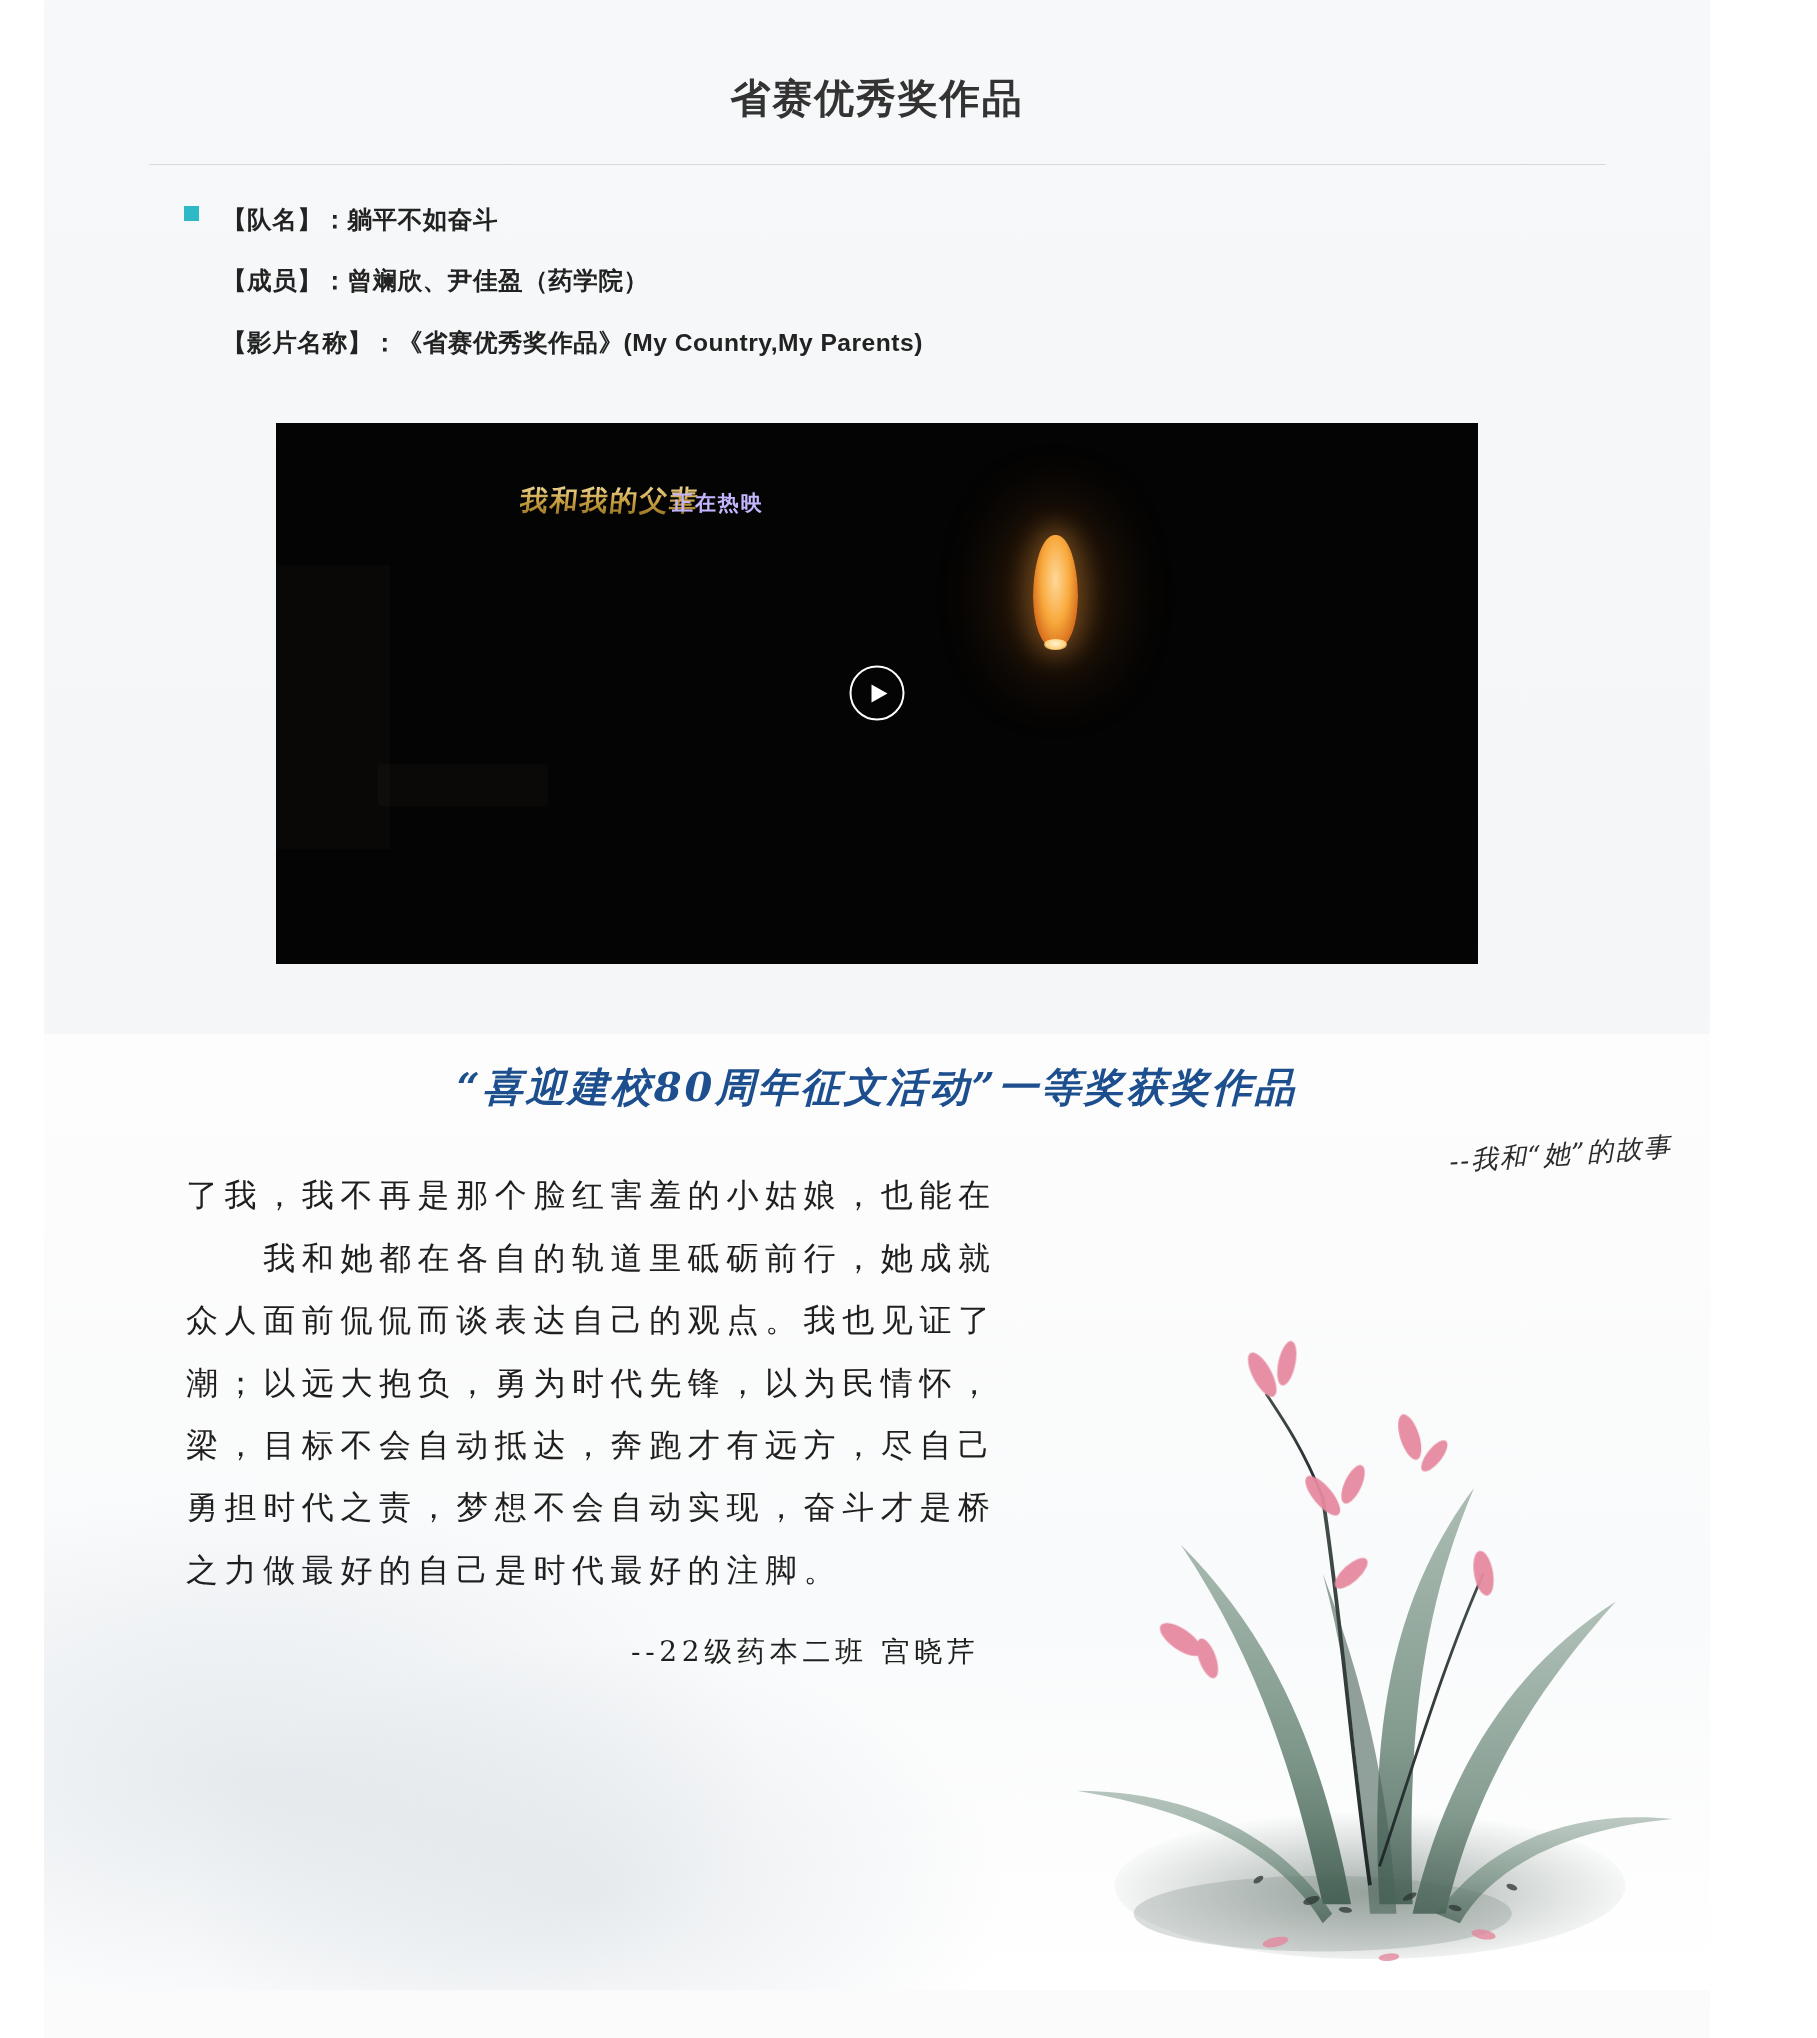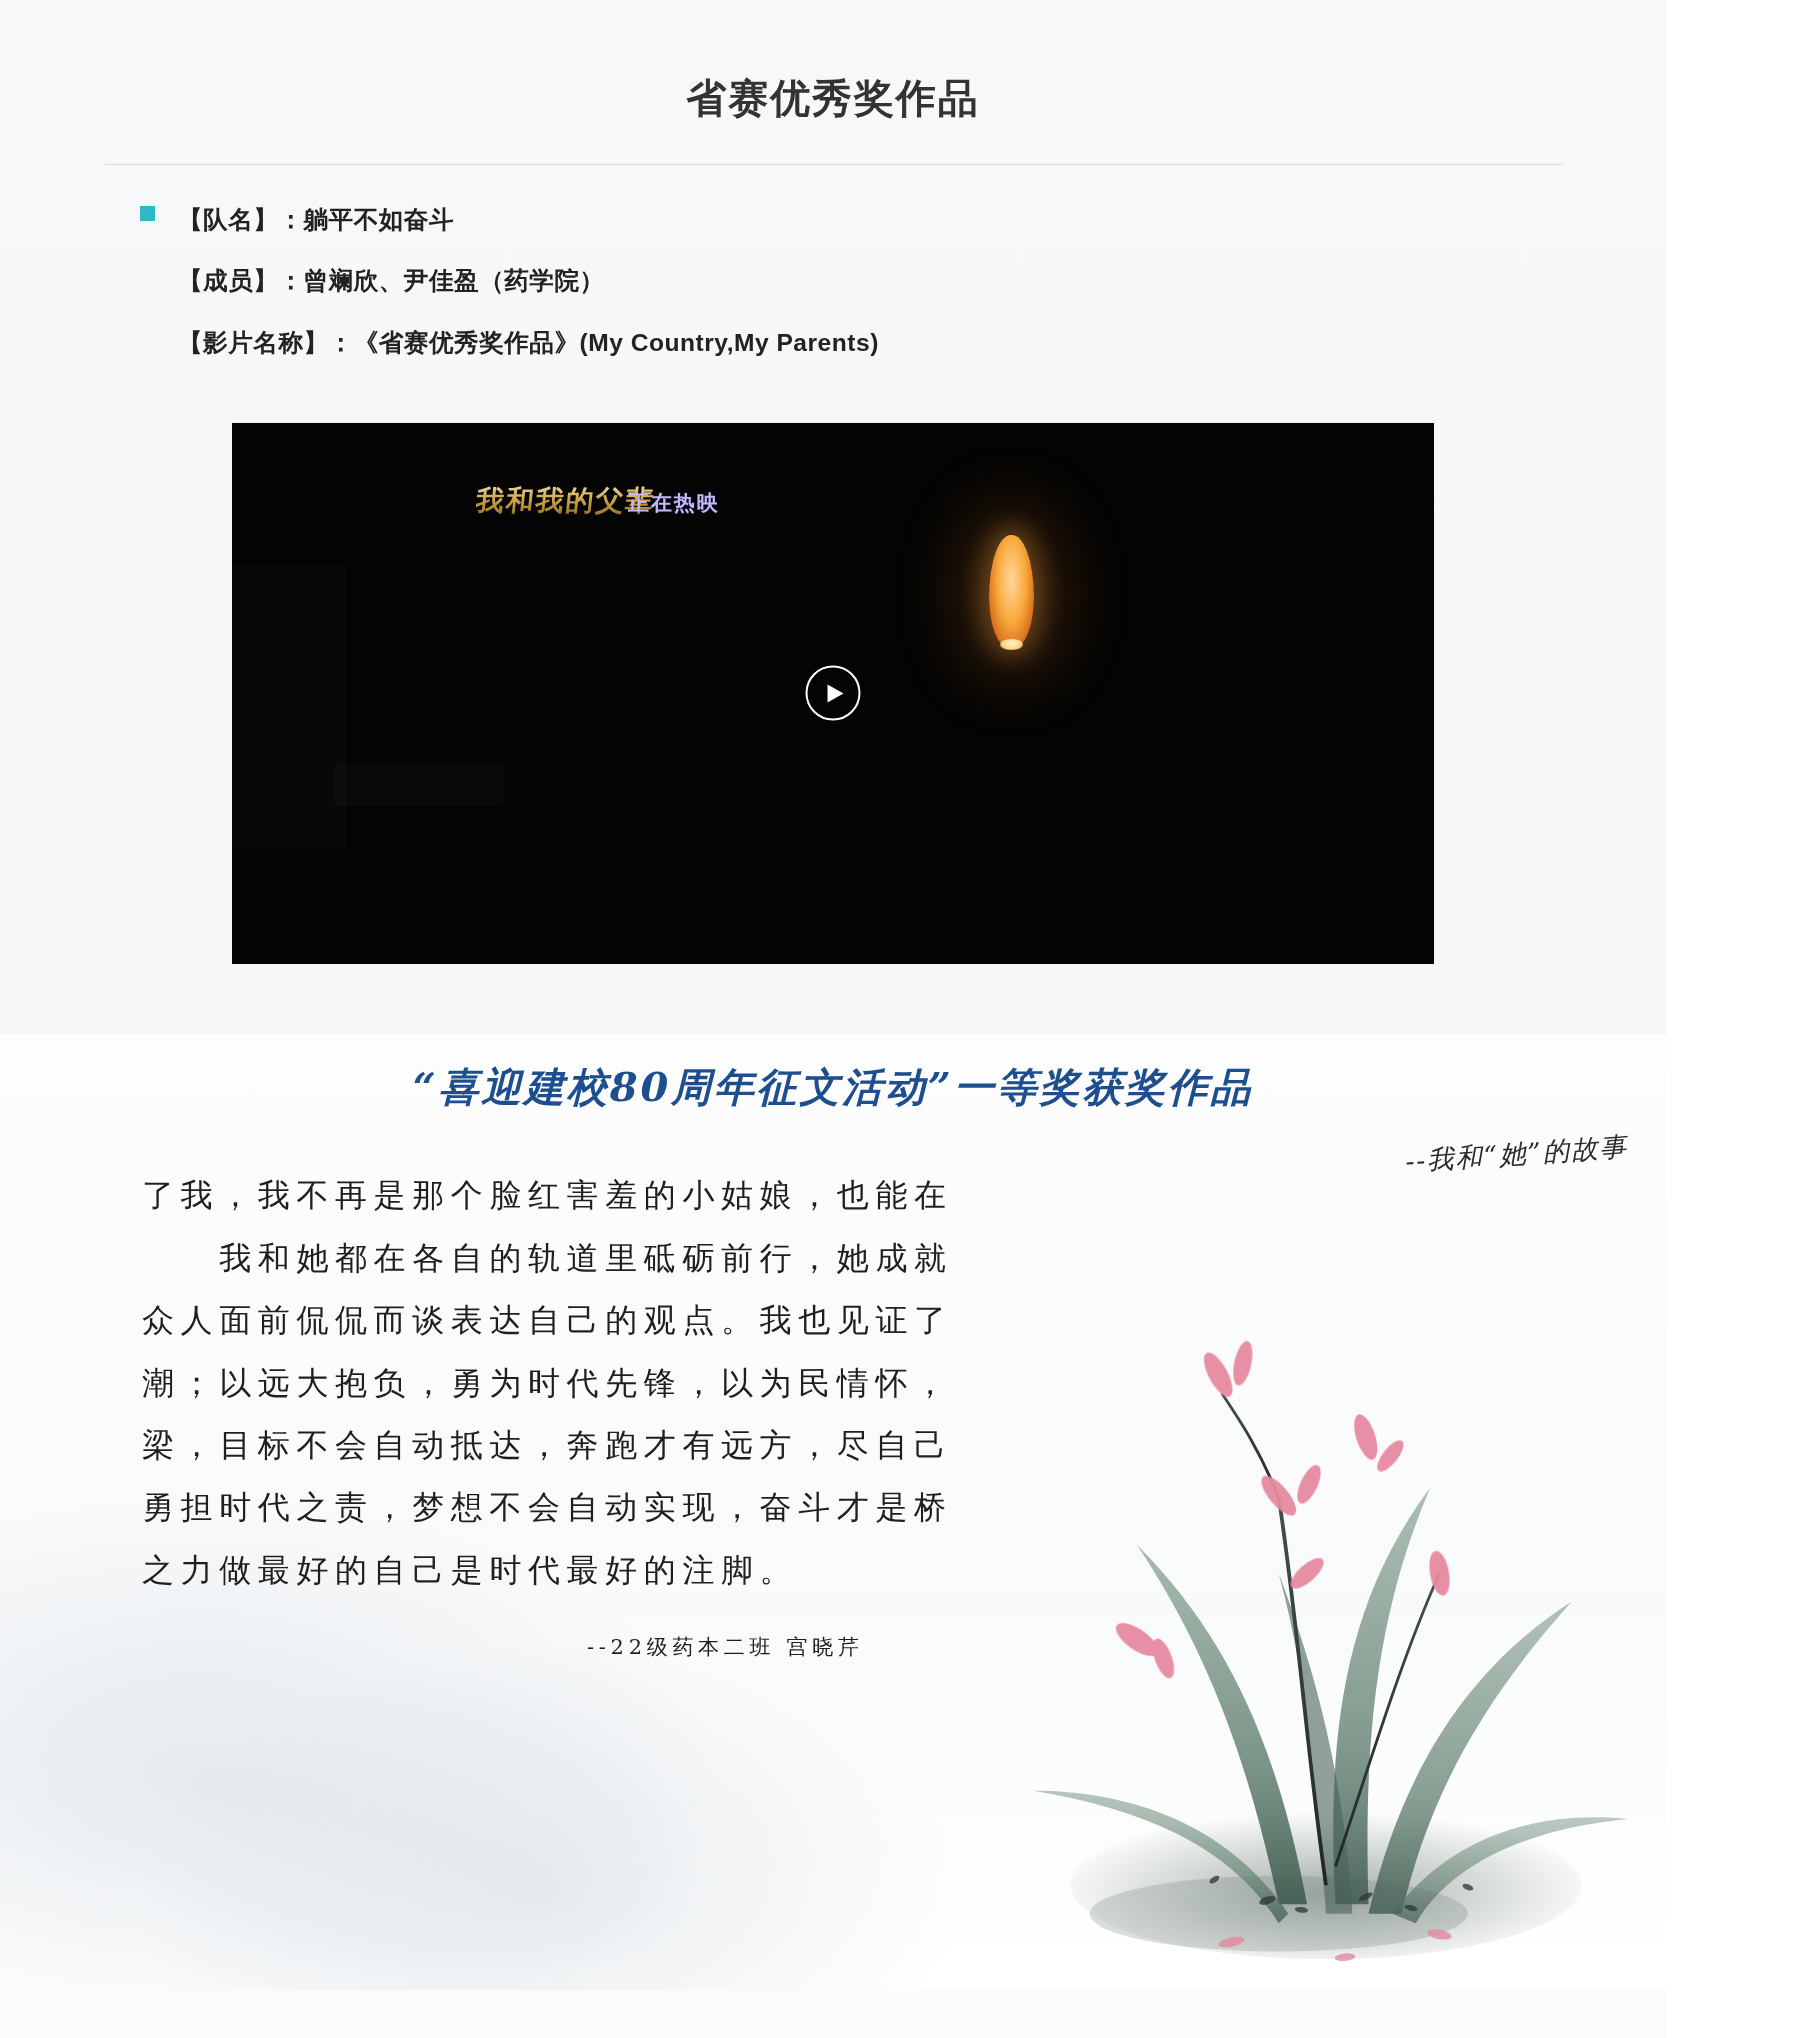--- a/index.html
+++ b/index.html
@@ -13,20 +13,21 @@
     font-family: "Liberation Sans", sans-serif;
     color: #333333;
     position: relative;
     overflow: hidden;
   }
   .page {
     position: relative;
     width: 1666px;
     min-height: 2038px;
     background: linear-gradient(180deg, #f7f8f9 0%, #f4f6f7 45%, #fbfbfb 100%);
+    margin-left: 44px;
   }
 
   
   .title-wrap {
     padding-top: 74px;
     text-align: center;
   }
   .main-title {
     font-size: 40px;
     font-weight: bold;
@@ -201,21 +202,21 @@
     font-size: 32px;
     color: #1f1f1f;
     letter-spacing: 6.6px;
     line-height: 1.95;
     white-space: pre;
   }
   .essay-sign {
     margin-top: 32px;
     padding-left: 445px;
     font-family: "DejaVu Serif", serif;
-    font-size: 21px;
+    font-size: 28px;
     color: #1f1f1f;
     letter-spacing: 4.7px;
   }
 
   
   .ink-art {
     position: absolute;
     right: 9.5px;
     bottom: 9.5px;
     width: 662px;

